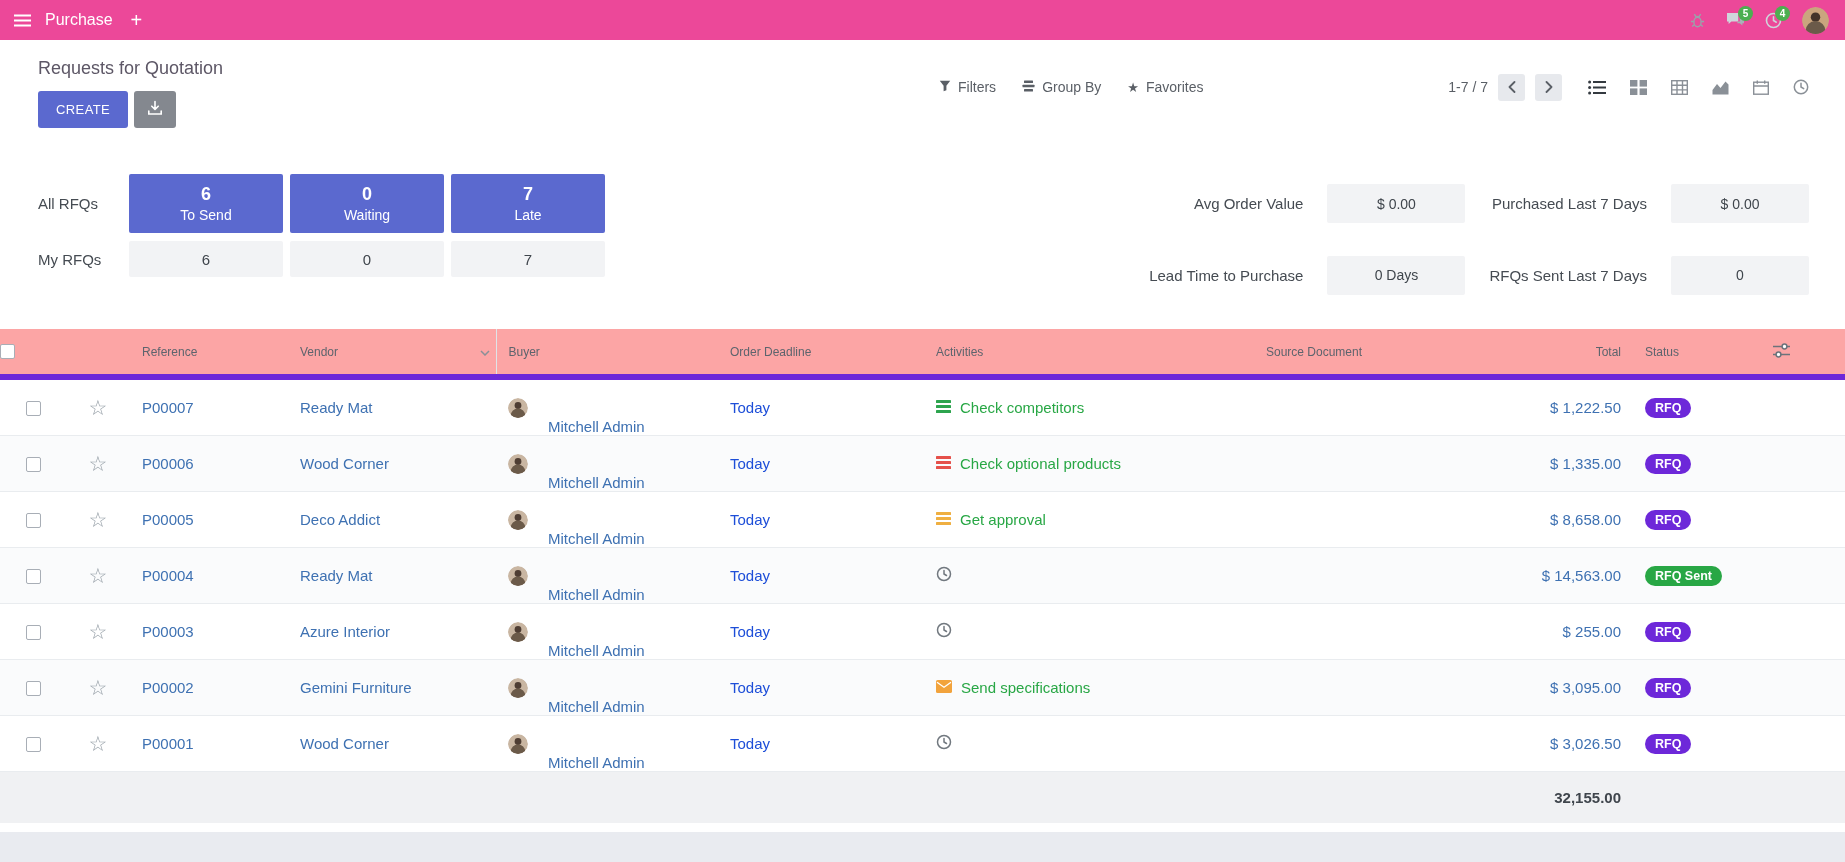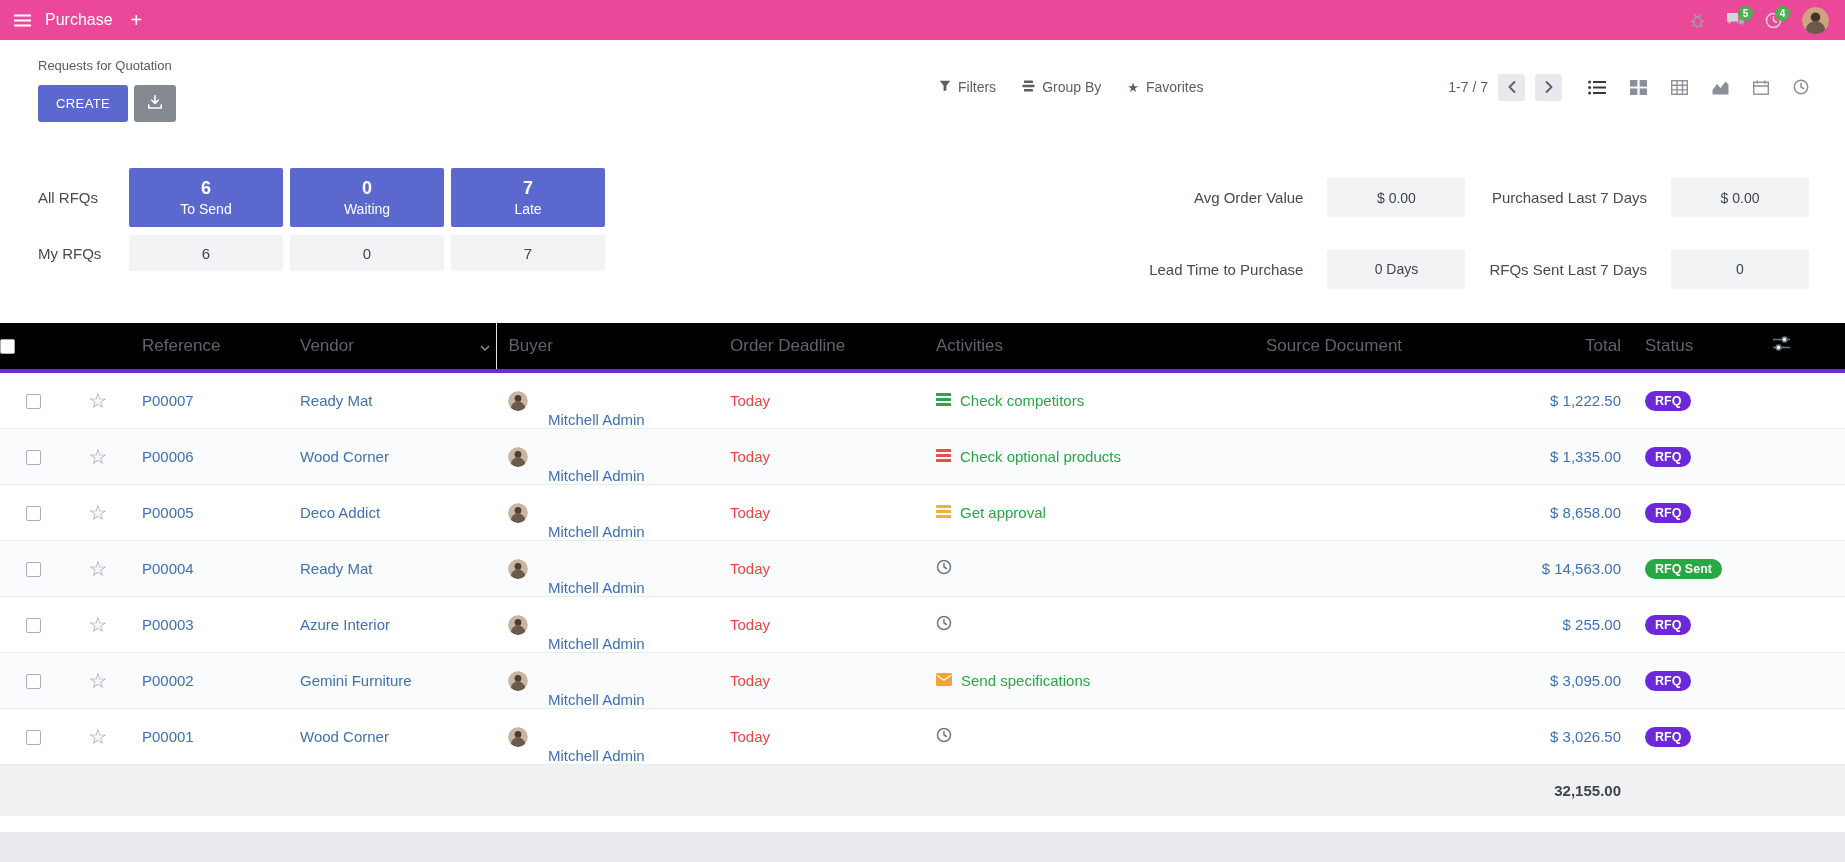--- a/index.html
+++ b/index.html
@@ -16,21 +16,21 @@
   .tb-badge { position:absolute; top:-6px; right:-8px; min-width:15px; height:15px; border-radius:8px;
               background:#4caf50; color:#fff; font-size:10px; line-height:15px; text-align:center;
               padding:0 3px; font-weight:700; }
   .tb-avatar { width:27px; height:27px; border-radius:50%; overflow:hidden; display:inline-block; }
 
   
   .content { background:#fff; height:792px; }
 
   
   .control-panel { display:flex; justify-content:space-between; padding:18px 36px 0 38px; }
-  .cp-title { font-size:13px; color:#5d5766; font-weight:400; }
+  .cp-title { font-size:18px; color:#5d5766; font-weight:400; }
   .cp-buttons { margin-top:12px; display:flex; gap:6px; }
   .btn-create { background:#5b69cf; color:#fff; border:none; border-radius:3px; padding:0 18px; height:37px;
                 font-size:13px; font-weight:500; letter-spacing:.4px; cursor:pointer; font-family:inherit; }
   .btn-export { background:#84888f; border:none; border-radius:3px; width:42px; height:37px; cursor:pointer;
                 display:flex; align-items:center; justify-content:center; }
   .cp-right { width:890px; }
   .search-box { position:relative; height:30px; }
   .search-box input { width:100%; height:30px; border:1px solid #d9dde3; border-radius:2px; background:#fff;
                       padding:0 34px 0 14px; font-size:14px; font-family:inherit; color:#333; outline:none; }
   .search-box input::placeholder { color:#b7bdc6; }
@@ -60,35 +60,35 @@
   .dash-box { background:#f2f3f5; color:#3f454c; border-radius:2px; height:36px; display:flex; align-items:center;
               justify-content:center; font-size:15px; cursor:pointer; }
   .metrics-grid { display:grid; grid-template-columns:auto 138px auto 138px; grid-template-rows:59px 36px;
                   column-gap:16px; row-gap:8px; align-items:center;gap:24px; }
   .metric-label { font-size:15px; color:#454b52; text-align:right; }
   .metric-box { background:#f2f3f5; color:#3f454c; border-radius:2px; height:39px; display:flex; align-items:center;
                 justify-content:center; font-size:14px; cursor:pointer; }
 
   
   table.list { width:100%; border-collapse:collapse; table-layout:fixed; margin-top:36px; }
-  .list th { height:48px; font-size:17px; font-weight:500; color:#5d646d; text-align:left; padding:0 12px;
-             border-bottom:4px solid #6d28d9; cursor:pointer; vertical-align:middle; background:#000000; }
+  .list th { height:48px; font-size:12px; font-weight:500; color:#5d646d; text-align:left; padding:0 12px;
+             border-bottom:6px solid #6d28d9; cursor:pointer; vertical-align:middle; background:#fca5a5; }
   .list th.c-total { text-align:right; }
   .list th.c-sel, .list th.c-star { cursor:default; }
   .th-vendor { position:relative; border-right:1px solid #e0e4e8; }
   .th-caret { position:absolute; right:6px; top:50%; transform:translateY(-50%); color:#8a9098; }
   .list td { height:51px; padding:0 12px; vertical-align:middle; border-top:1px solid #e9ecef; font-size:15px; }
   .list tbody tr:first-child td { border-top:none; }
   .list tbody tr:nth-child(even) td { background:#fafbfc; }
   .c-sel, .c-star { text-align:center; padding:0 !important; }
   .checkbox { display:inline-block; width:15px; height:15px; border:1px solid #a8aeb6; border-radius:2px;
               background:#fff; vertical-align:middle; cursor:pointer; }
   .star { font-size:21px; color:#97a0a8; cursor:pointer; line-height:1; }
   .link { color:#3e71b2; cursor:pointer;margin-top:38px; }
-  .c-deadline { color:#ef4444; }
+  .c-deadline { color:#1d4ed8; }
   .c-total { text-align:right; color:#3e71b2; }
   .buyer-wrap { display:flex; align-items:center; gap:20px; }
   .avatar-sm { width:20px; height:20px; border-radius:50%; overflow:hidden; flex:0 0 auto; display:inline-flex; }
   .act-wrap { display:flex; align-items:center; gap:9px; cursor:pointer; }
   .act-label { color:#28a745; }
   .ic-green { color:#2da44e; } .ic-red { color:#e5504a; } .ic-yellow { color:#efaf41; }
   .ic-gray { color:#71787f; } .ic-orange { color:#f2a33c; }
   .pill { display:inline-block; padding:3px 10px; border-radius:11px; font-size:12.5px; font-weight:700; color:#fff; }
   .pill.teal { background:#6d28d9; }
   .pill.green { background:#28a745; }

